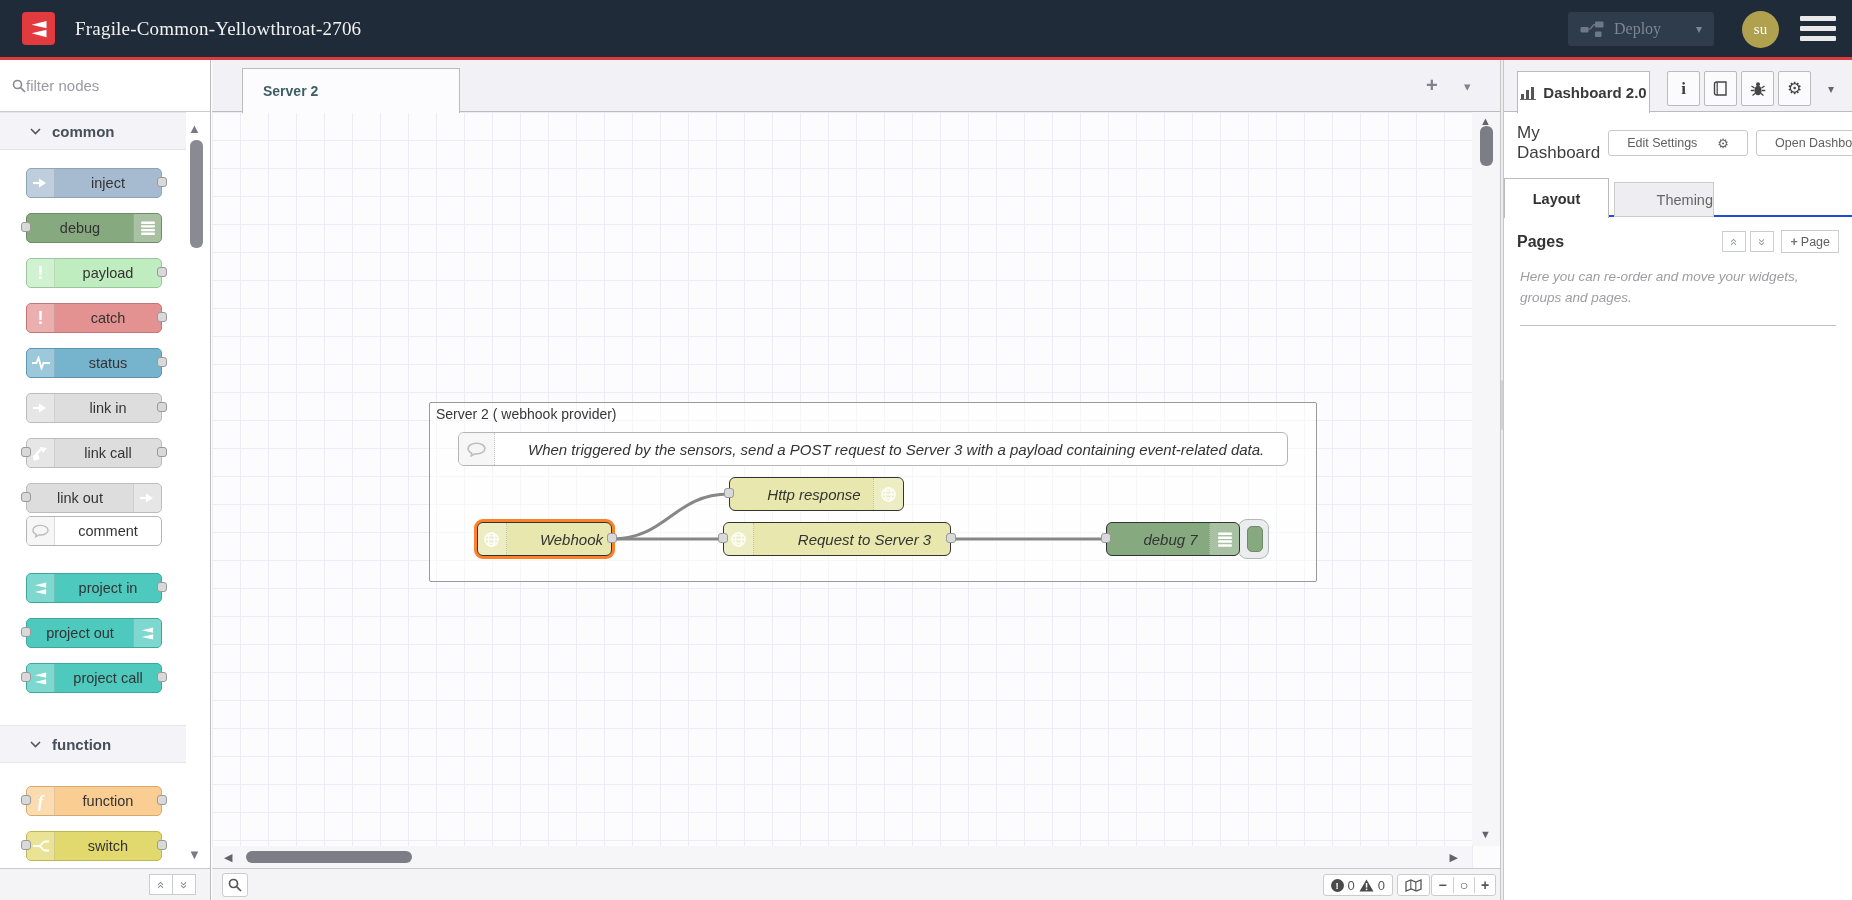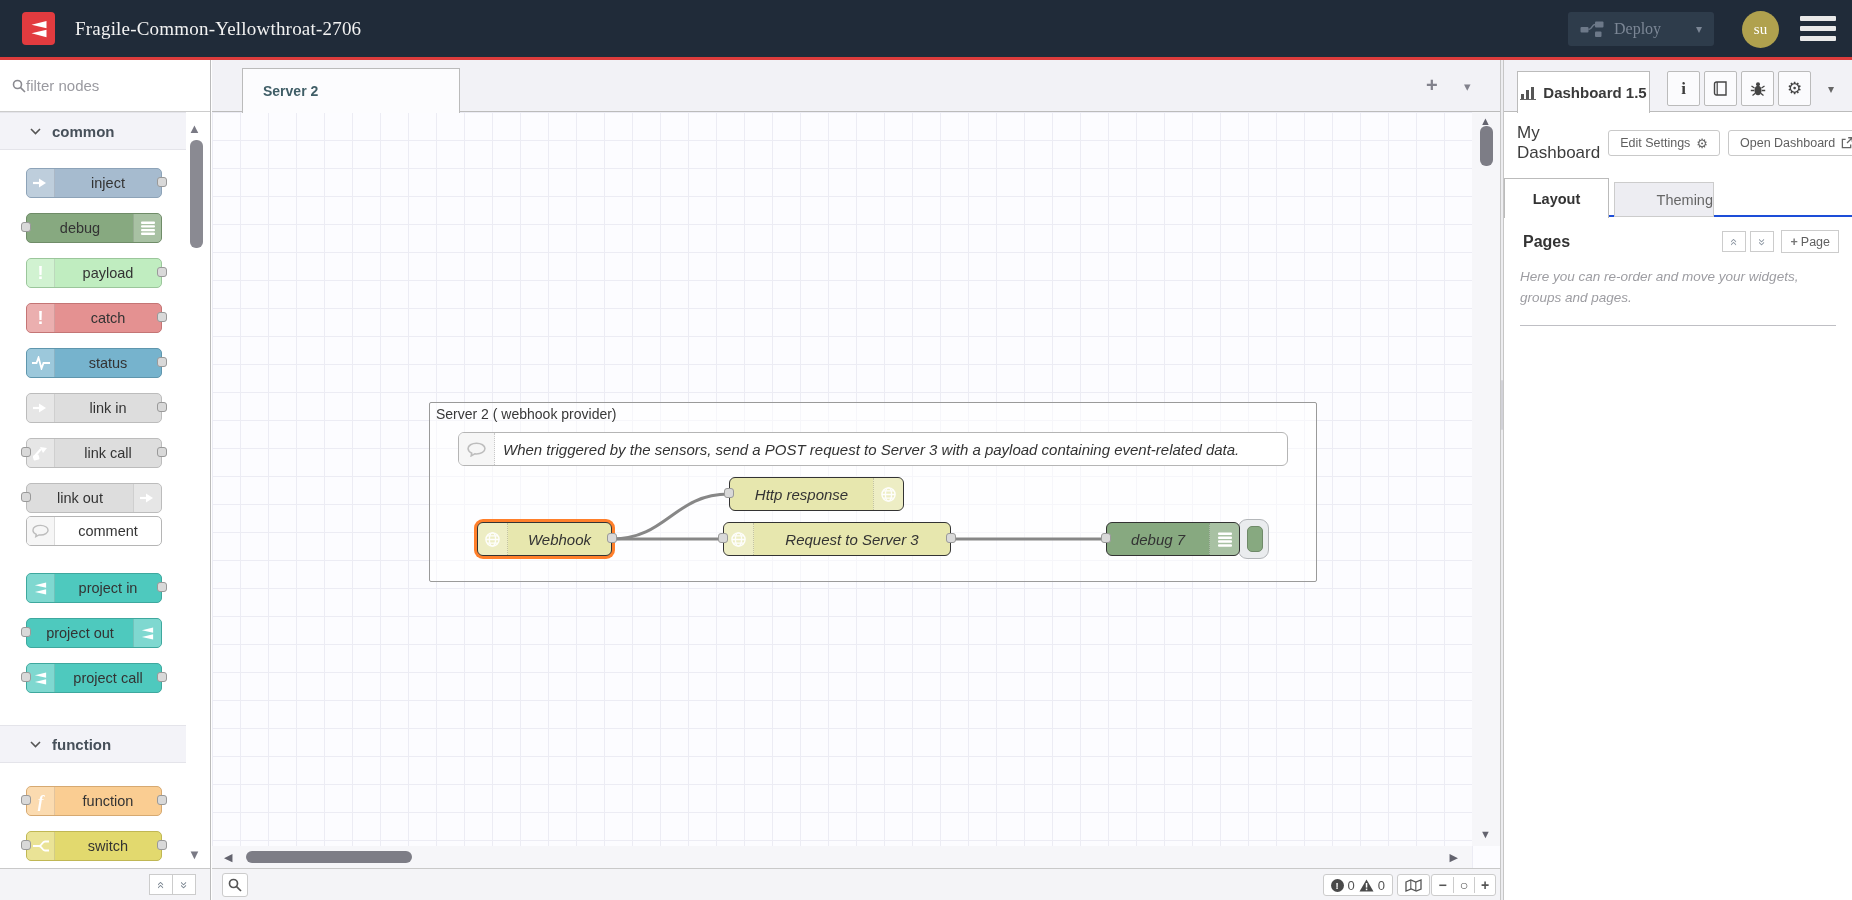--- a/index.html
+++ b/index.html
@@ -86,21 +86,21 @@
   .group { position:absolute; left:217px; top:290px; width:888px; height:180px;
            background:rgba(255,255,255,0.55); border:1px solid #9a9a9a; border-radius:2px; }
   .group-label { position:absolute; top:3px; left:6px; font-size:14px; color:#383838; }
   .wires { position:absolute; left:0; top:0; }
   .fnode { position:absolute; height:34px; border-radius:6px; border:1px solid; display:flex;
            align-items:stretch; font-size:15px; font-style:italic; color:#333; z-index:3; }
   .fnode .icobox { width:30px; display:flex; align-items:center; justify-content:center;
                    background:rgba(255,255,255,0.28); }
   .fnode .icobox.l { border-right:1px dotted rgba(0,0,0,0.18); border-radius:5px 0 0 5px; }
   .fnode .icobox.r { border-left:1px dotted rgba(0,0,0,0.18); border-radius:0 5px 5px 0; order:2; }
-  .fnode .lbl { flex:1; display:flex; align-items:center; justify-content:center; padding:0 8px; white-space:nowrap; }
+  .fnode .lbl { flex:1; display:flex; align-items:center; justify-content:center; padding:0 8px; white-space:nowrap;margin-left:25px; }
   .fnode.selected { box-shadow:0 0 0 3px #ff7f2a; }
   .comment-node { background:#fff; border-color:#b5b5b5; }
   .comment-node .icobox { background:#f6f6f6; width:36px; }
   .dbg-toggle { position:absolute; left:1026px; top:407px; width:31px; height:40px; background:#eaecee;
                 border:1px solid #b3b6b9; border-radius:9px; z-index:2; }
   .dbg-toggle .sq { position:absolute; top:6px; bottom:6px; left:8px; right:5px; background:#87a980;
                     border:1px solid #6f8a68; border-radius:5px; }
 
   .vscroll { position:absolute; top:0; bottom:22px; right:0; width:28px; background:#f6f6f9; }
   .vscroll .thumb { position:absolute; left:8px; top:14px; width:13px; height:40px; background:#7d7d86; border-radius:6px; }
@@ -129,29 +129,29 @@
           justify-content:center; gap:7px; font-weight:bold; font-size:15px; color:#3a3a3a; }
   .sibtn { position:absolute; top:11px; width:33px; height:35px; background:#fbfbfd; border:1px solid #bbb;
            border-radius:2px; display:flex; align-items:center; justify-content:center; color:#444; }
   .sb-chev { position:absolute; left:324px; top:22px; color:#666; font-size:12px; }
   .info-i { font-family:"Liberation Serif", serif; font-weight:bold; font-size:17px; color:#3e3e3e; }
   .gear-g { font-size:17px; color:#444; line-height:1; }
 
   .sd-head { display:flex; align-items:center; padding:11px 12px 9px 13px; gap:8px; }
   .sd-title { flex:1; font-size:17px; color:#3d3d3d; }
   .btn-xs { border:1px solid #c9c9c9; background:#fff; border-radius:3px; font-size:12.5px; color:#5f5f5f;
-            height:26px; padding:0 11px; display:flex; align-items:center; gap:6px; white-space:nowrap; }
+            height:26px; padding:0 18px; display:flex; align-items:center; gap:20px; white-space:nowrap; }
   .ltabs { position:relative; height:41px; border-bottom:2px solid #1d4ed8; margin-top:4px;text-decoration:underline; }
   .ltab-active { position:absolute; left:0; top:2px; width:105px; height:40px; background:#fff;
                  border:1px solid #bbb; border-bottom:none; z-index:2; display:flex; align-items:center;
                  justify-content:center; font-weight:bold; font-size:14.5px; color:#333; }
   .ltab { position:absolute; left:110px; top:6px; width:100px; height:35px; background:#ededf2;
           border:1px solid #ccc; display:flex; align-items:center; justify-content:flex-end;
           font-size:14.5px; color:#666; }
-  .pages-row { display:flex; align-items:center; padding:13px 13px 10px;margin-left:6px; }
+  .pages-row { display:flex; align-items:center; padding:13px 13px 10px; }
   .pages-title { flex:1; font-weight:bold; font-size:16px; color:#333; }
   .pages-row .btn-sq { color:#8b95a1; }
   .btn-page { border:1px solid #ccc; background:#fff; height:23px; padding:0 8px; margin-left:7px;
               display:flex; align-items:center; font-size:12.5px; color:#5f5f5f; gap:3px; }
   .help-text { padding:4px 16px 0 16px; color:#9d9da2; font-style:italic; font-size:13.5px; line-height:1.55; }
   .sdivider { margin:16px 16px 0 16px; border-top:1px solid #bfbfc4; }
 </style>
 </head>
 <body>
 
@@ -509,21 +509,21 @@
 
   <div class="sidebarCol">
     <div class="stabbar">
       <div class="stab">
         <svg width="16" height="14" viewBox="0 0 16 14">
           <rect x="1" y="8" width="3" height="5" fill="#555"></rect>
             <rect x="6" y="4" width="3" height="9" fill="#555"></rect>
           <rect x="11" y="1" width="3" height="12" fill="#555"></rect>
             <path d="M0 13.6 h16" stroke="#555" stroke-width="1"></path>
         </svg>
-        <span>Dashboard 1.5</span>
+        <span>Dashboard 2.0</span>
       </div>
       <div class="sibtn" style="left:163px">
         <span class="info-i">i</span>
       </div>
       <div class="sibtn" style="left:200px">
         <svg width="15" height="15" viewBox="0 0 15 15">
           <path d="M3.5 1 H13 V14 H3.5 A2 2 0 0 1 1.5 12 V3 A2 2 0 0 1 3.5 1 Z" fill="none" stroke="#444" stroke-width="1.4"></path>
           <path d="M4.2 1 V14" stroke="#444" stroke-width="1.2"></path>
         </svg>
       </div>

